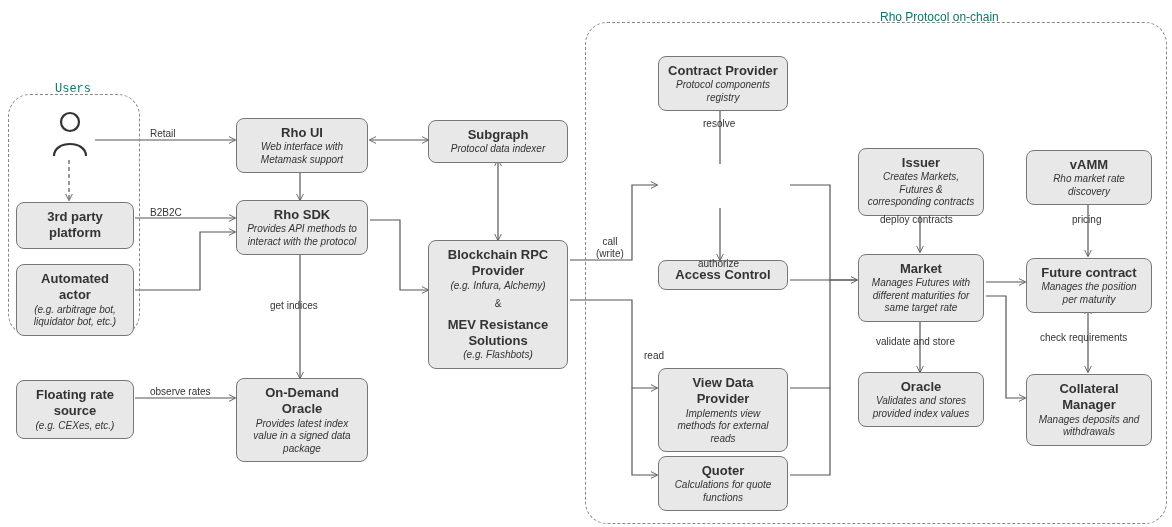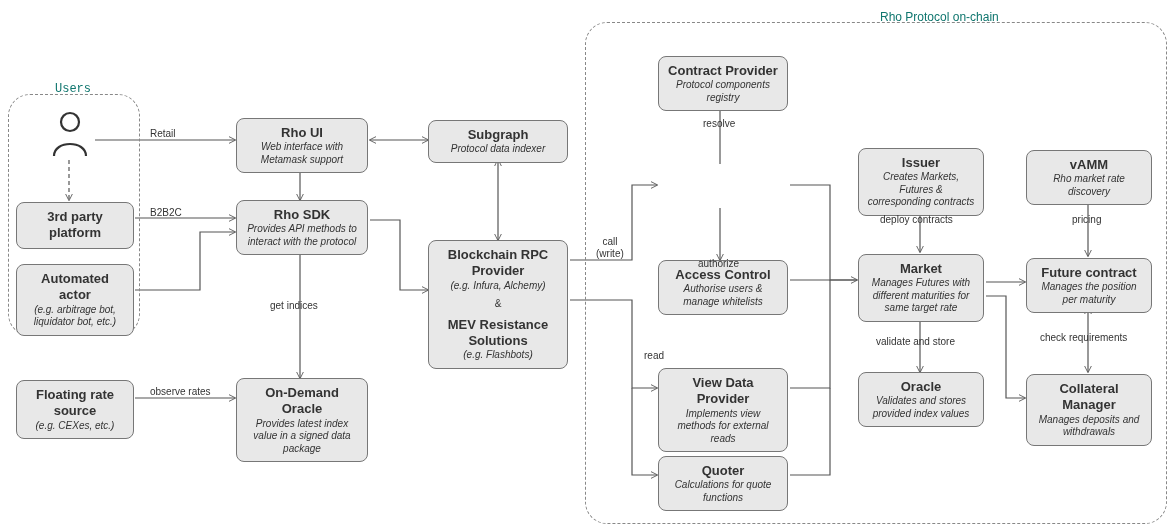--- a/index.html
+++ b/index.html
@@ -129,21 +129,20 @@
     <span class="title" style="margin-top:6px;">MEV Resistance Solutions</span>
     <span class="sub">(e.g. Flashbots)</span>
   </div>
 
   <div class="node" style="left:658px;top:56px;width:130px;">
     <span class="title">Contract Provider</span>
     <span class="sub">Protocol components registry</span>
   </div>
   <div class="node" style="left:658px;top:260px;width:130px;">
     <span class="title">Access Control</span>
-    <span class="sub">Authorise users &amp; manage whitelists</span>
   </div>
   <div class="node" style="left:658px;top:368px;width:130px;">
     <span class="title">View Data Provider</span>
     <span class="sub">Implements view methods for external reads</span>
   </div>
   <div class="node" style="left:658px;top:456px;width:130px;">
     <span class="title">Quoter</span>
     <span class="sub">Calculations for quote functions</span>
   </div>
 

